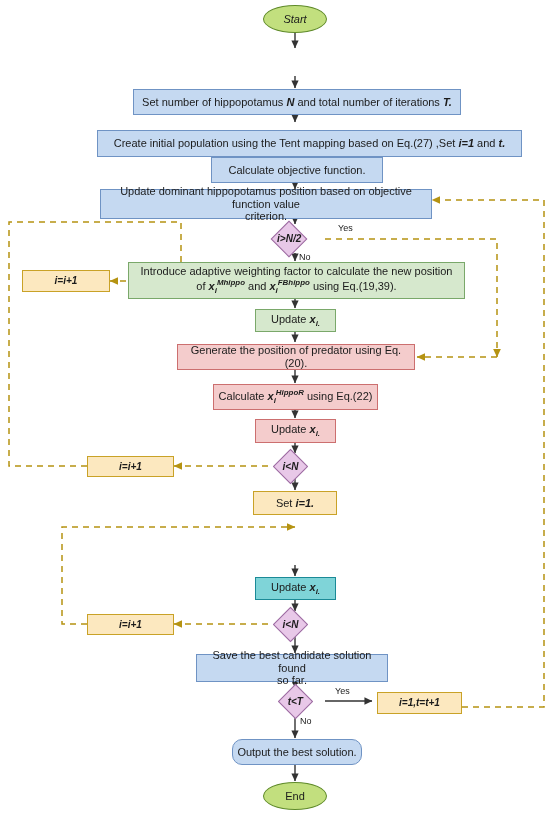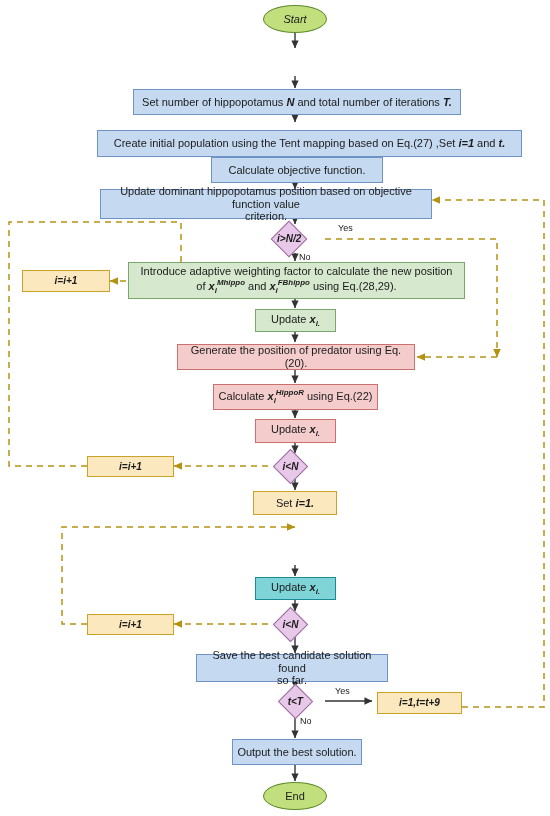--- a/index.html
+++ b/index.html
@@ -106,21 +106,21 @@
   </div>
   <div class="lbl fs9" style="left:338px;top:223px;">Yes</div>
   <div class="lbl fs9" style="left:299px;top:252px;">No</div>
 
   <div class="node proc yellow fs10" style="left:22px;top:270px;width:88px;height:22px;">
     <span class="txt"><i>i=i+1</i></span>
   </div>
 
   <div class="node proc green fs11" style="left:128px;top:262px;width:337px;height:37px;flex-direction:column;">
     <span class="txt">Introduce adaptive weighting factor to calculate the new position</span>
-    <span class="txt"><span>of </span><i>x</i><span class="sub">i</span><span class="sup">Mhippo</span><span> and </span><i>x</i><span class="sub">i</span><span class="sup">FBhippo</span><span> using Eq.(28,29).</span></span>
+    <span class="txt"><span>of </span><i>x</i><span class="sub">i</span><span class="sup">Mhippo</span><span> and </span><i>x</i><span class="sub">i</span><span class="sup">FBhippo</span><span> using Eq.(19,39).</span></span>
   </div>
 
   <div class="node proc green fs11" style="left:255px;top:309px;width:81px;height:23px;">
     <span class="txt"><span>Update </span><i>x</i><span class="sub">i.</span></span>
   </div>
 
   <div class="node proc red fs11" style="left:177px;top:344px;width:238px;height:26px;">
     <span class="txt">Generate the position of predator using Eq.(20).</span>
   </div>
 
@@ -162,24 +162,24 @@
     <span class="txt">so far.</span>
   </div>
 
   <div class="node diamond fs10" style="left:283px;top:689px;width:25px;height:25px;">
     <span><i>t&lt;T</i></span>
   </div>
   <div class="lbl fs9" style="left:335px;top:686px;">Yes</div>
   <div class="lbl fs9" style="left:300px;top:716px;">No</div>
 
   <div class="node proc yellow fs10" style="left:377px;top:692px;width:85px;height:22px;">
-    <span class="txt"><i>i=1,t=t+9</i></span>
+    <span class="txt"><i>i=1,t=t+1</i></span>
   </div>
 
-  <div class="node proc blue fs11" style="left:232px;top:739px;width:130px;height:26px;">
+  <div class="node proc blue fs11" style="left:232px;top:739px;width:130px;height:26px;border-radius:10px;">
     <span class="txt">Output the best solution.</span>
   </div>
 
   <div class="node term fs11" style="left:263px;top:782px;width:64px;height:28px;">
     <span class="txt">End</span>
   </div>
 
 </div>
 
 </body></html>

